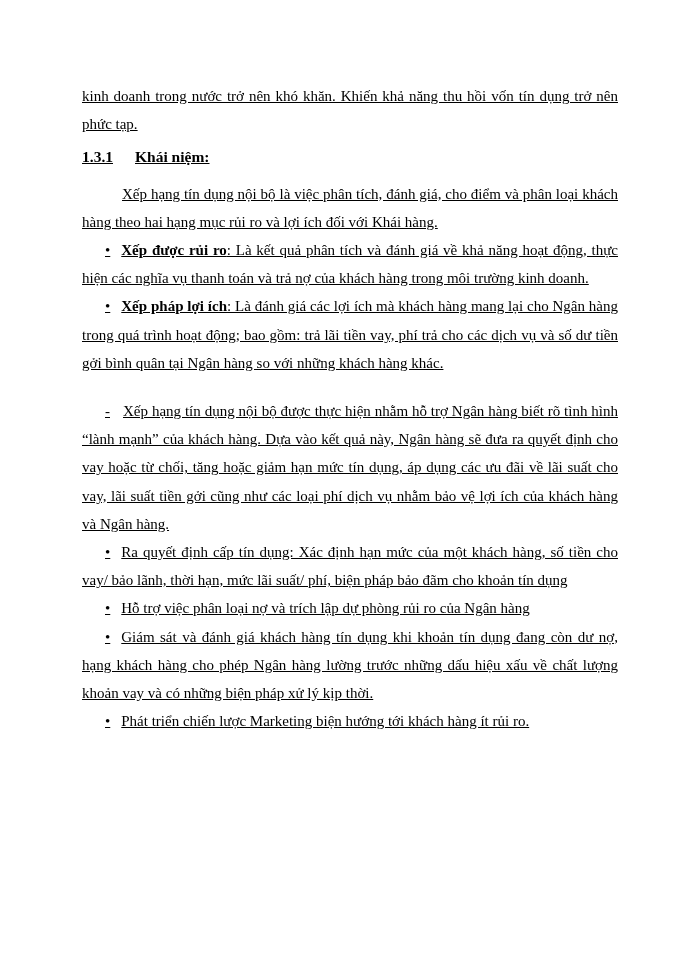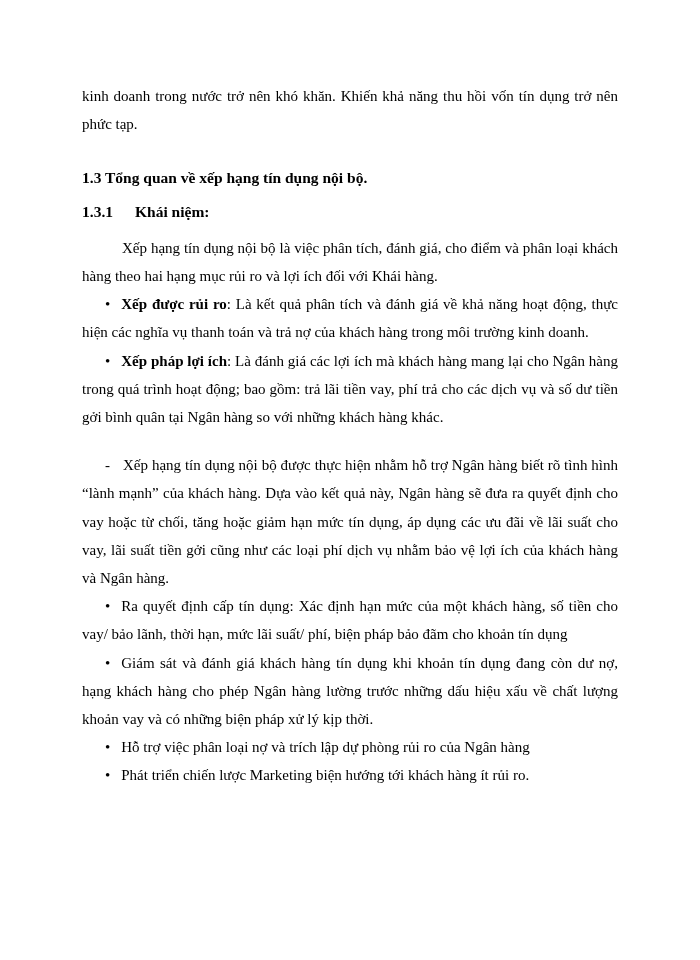--- a/index.html
+++ b/index.html
@@ -21,20 +21,21 @@
     background: #ffffff;
   }
   .content {
     position: absolute;
     left: 82px;
     top: 82px;
     width: 536px;
     font-size: 15px;
     line-height: 28.2px;
     text-align: justify;
+    text-decoration: underline;
   }
   p { margin: 0; }
   .h-main {
     font-weight: 700;
     font-size: 15.5px;
     margin-top: 26px;
   }
   .h-sub {
     font-weight: 700;
     font-size: 15.5px;
@@ -55,35 +56,34 @@
   .b { font-weight: 700; }
 </style>
 </head>
 <body>
 
 <div class="page">
   <div class="content">
 
     <p class="para">kinh doanh trong nước trở nên khó khăn. Khiến khả năng thu hồi vốn tín dụng trở nên phức tạp.</p>
 
-    <p class="h-main">1.3 Tổng quan về xếp hạng tín dụng nội bộ.</p>
 
     <p class="h-sub"><span class="hnum">1.3.1</span><span class="htitle">Khái niệm:</span></p>
 
     <p class="indent">Xếp hạng tín dụng nội bộ là việc phân tích, đánh giá, cho điểm và phân loại khách hàng theo hai hạng mục rủi ro và lợi ích đối với Khái hàng.</p>
 
     <p class="bullet"><span class="glyph">•</span><span class="b">Xếp được rủi ro</span><span>: Là kết quả phân tích và đánh giá về khả năng hoạt động, thực hiện các nghĩa vụ thanh toán và trả nợ của khách hàng trong môi trường kinh doanh.</span></p>
 
     <p class="bullet"><span class="glyph">•</span><span class="b">Xếp pháp lợi ích</span><span>: Là đánh giá các lợi ích mà khách hàng mang lại cho Ngân hàng trong quá trình hoạt động; bao gồm: trả lãi tiền vay, phí trả cho các dịch vụ và số dư tiền gởi bình quân tại Ngân hàng so với những khách hàng khác.</span></p>
 
 
     <p class="dash"><span class="glyph dash-glyph">-</span><span>Xếp hạng tín dụng nội bộ được thực hiện nhằm hỗ trợ Ngân hàng biết rõ tình hình “lành mạnh” của khách hàng. Dựa vào kết quả này, Ngân hàng sẽ đưa ra quyết định cho vay hoặc từ chối, tăng hoặc giảm hạn mức tín dụng, áp dụng các ưu đãi về lãi suất cho vay, lãi suất tiền gởi cũng như các loại phí dịch vụ nhằm bảo vệ lợi ích của khách hàng và Ngân hàng.</span></p>
 
     <p class="bullet"><span class="glyph">•</span><span>Ra quyết định cấp tín dụng: Xác định hạn mức của một khách hàng, số tiền cho vay/ bảo lãnh, thời hạn, mức lãi suất/ phí, biện pháp bảo đãm cho khoản tín dụng</span></p>
 
+    <p class="bullet"><span class="glyph">•</span><span>Hỗ trợ việc phân loại nợ và trích lập dự phòng rủi ro của Ngân hàng</span></p>
+
     <p class="bullet"><span class="glyph">•</span><span>Giám sát và đánh giá khách hàng tín dụng khi khoản tín dụng đang còn dư nợ, hạng khách hàng cho phép Ngân hàng lường trước những dấu hiệu xấu về chất lượng khoản vay và có những biện pháp xử lý kịp thời.</span></p>
-
-    <p class="bullet"><span class="glyph">•</span><span>Hỗ trợ việc phân loại nợ và trích lập dự phòng rủi ro của Ngân hàng</span></p>
 
     <p class="bullet"><span class="glyph">•</span><span>Phát triển chiến lược Marketing biện hướng tới khách hàng ít rủi ro.</span></p>
 
   </div>
 </div>
 
 </body></html>

